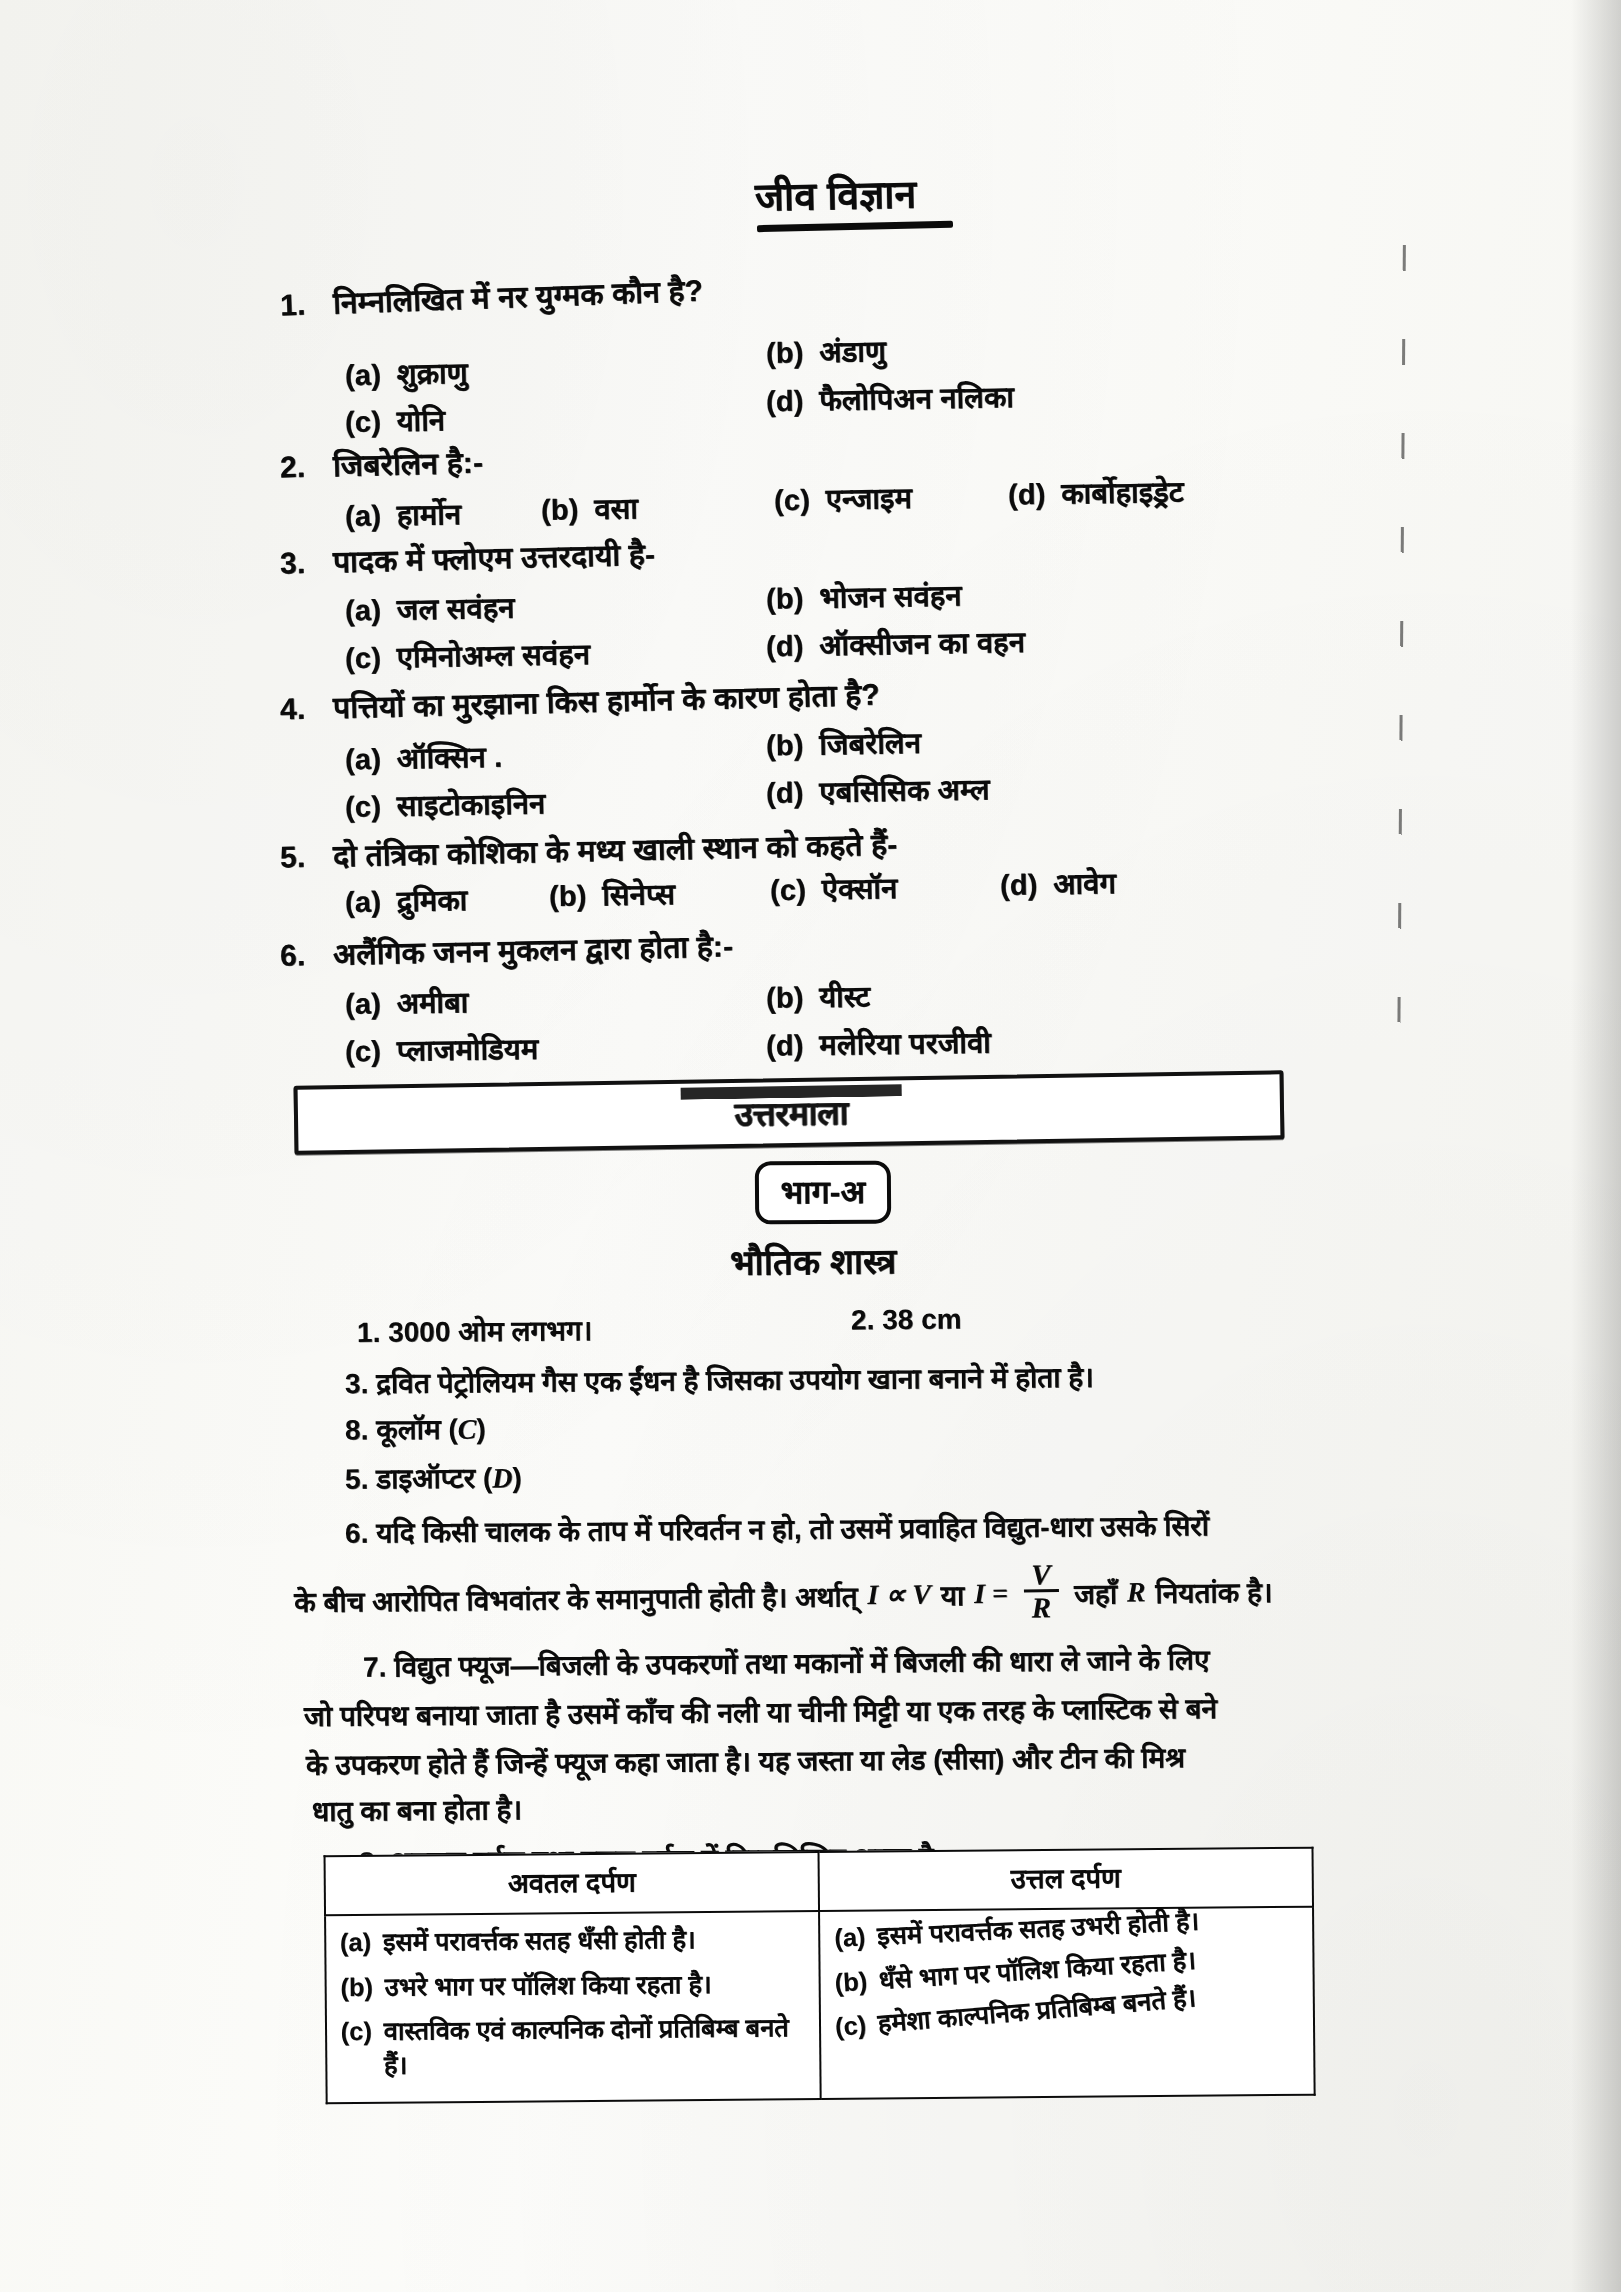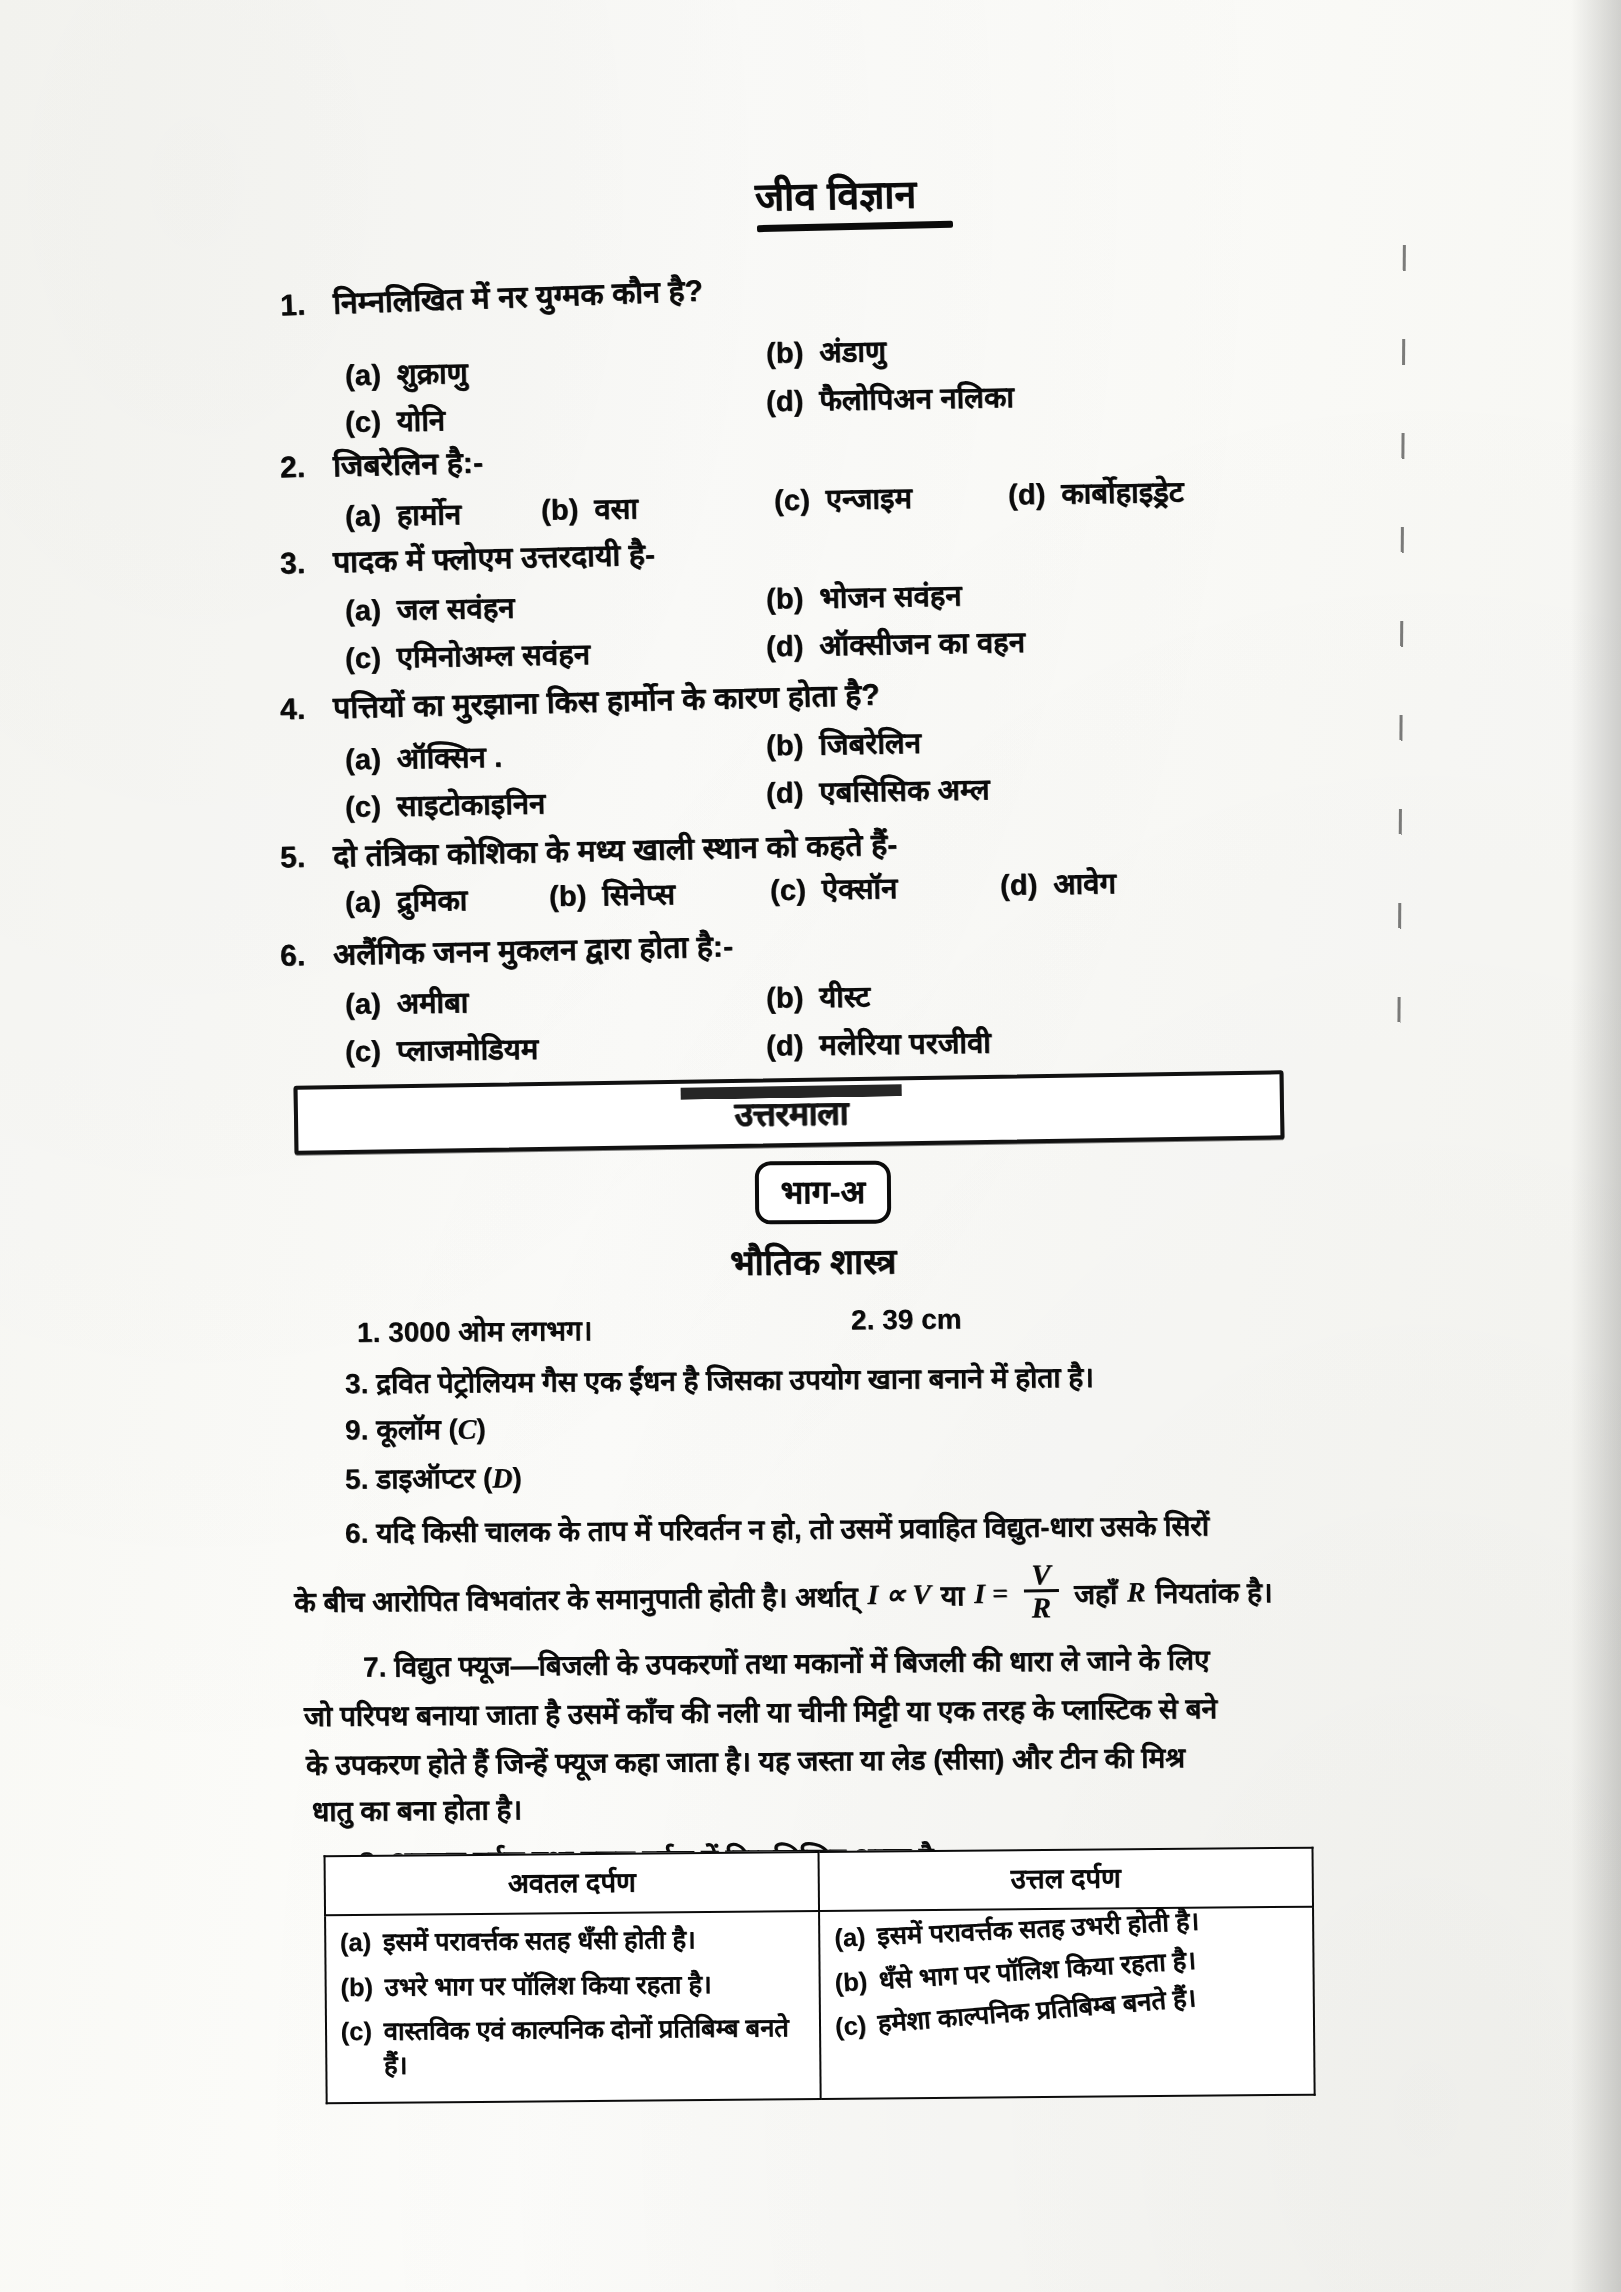--- a/index.html
+++ b/index.html
@@ -391,26 +391,26 @@
   </div>
 
   <div id="part-badge" class="ink">भाग-अ</div>
 
   <div id="subject-heading" class="ink">भौतिक शास्त्र</div>
 
   <div id="ans-list">
 
     <div class="ans-line" style="left:357px; top:1311px; transform:rotate(-0.5deg);">1. 3000 ओम लगभग।</div>
 
-    <div class="ans-line" style="left:851px; top:1304px; transform:rotate(-0.5deg);">2. 39 cm</div>
+    <div class="ans-line" style="left:851px; top:1304px; transform:rotate(-0.5deg);">2. 38 cm</div>
 
     <div class="ans-line" style="left:345px; top:1360px; transform:rotate(-0.5deg);">3. द्रवित पेट्रोलियम गैस एक ईंधन है जिसका उपयोग खाना बनाने में होता है।</div>
 
     <div class="ans-line" style="left:345px; top:1409px; transform:rotate(-0.5deg);">
-      <span>9. कूलॉम (</span><span class="ital">C</span><span>)</span>
+      <span>8. कूलॉम (</span><span class="ital">C</span><span>)</span>
     </div>
 
     <div class="ans-line" style="left:345px; top:1458px; transform:rotate(-0.5deg);">
       <span>5. डाइऑप्टर (</span><span class="ital">D</span><span>)</span>
     </div>
 
     <div class="ans-line" style="left:345px; top:1509px; transform:rotate(-0.5deg);">6. यदि किसी चालक के ताप में परिवर्तन न हो, तो उसमें प्रवाहित विद्युत-धारा उसके सिरों</div>
 
     <div class="ans-line" style="left:294px; top:1564px; transform:rotate(-0.6deg); display:flex; align-items:center; gap:9.8px;">
       <span>के बीच आरोपित विभवांतर के समानुपाती होती है। अर्थात्</span>

